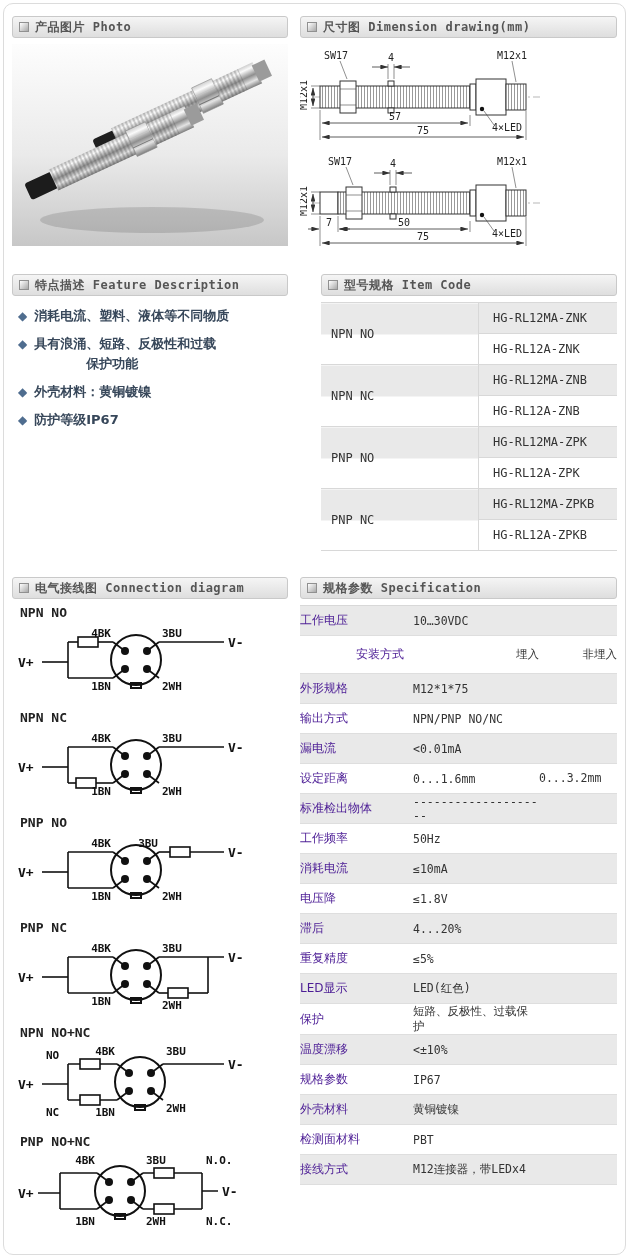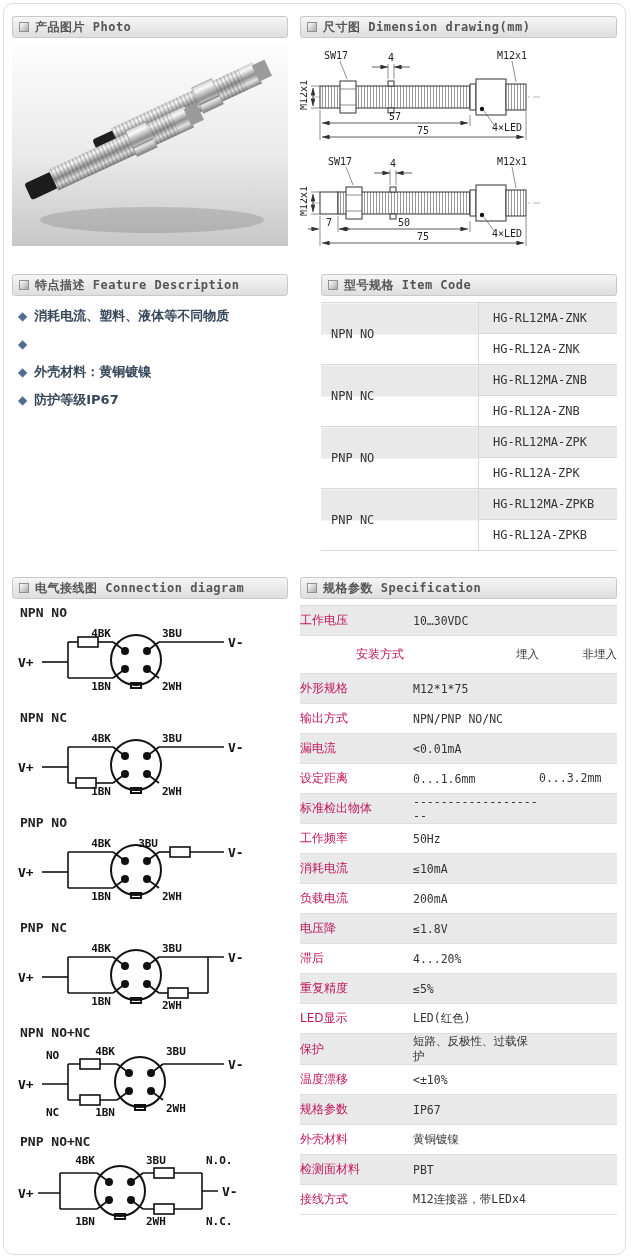--- a/index.html
+++ b/index.html
@@ -30,21 +30,21 @@
   table.codes td{border-bottom:1px solid #d8d8d8;vertical-align:middle;}
   td.ct{width:146px;padding-left:10px;background:linear-gradient(#e9e9e9 50%,#ffffff 50%);}
   td.cc{padding-left:14px;border-left:1px solid #d8d8d8;}
   
   table.spec{width:100%;border-collapse:collapse;table-layout:fixed;border-top:1px solid #d8d8d8;
              font-size:12px;color:#333;}
   table.spec tr{height:30px;}
   table.spec tr.tall{height:38px;text-align:right;}
   table.spec tr:nth-child(odd){background:#e9e9e9;}
   table.spec td{border-bottom:1px solid #dedede;vertical-align:middle;padding:0;}
-  td.sl{width:104px;padding-left:9px;color:#be185d;}
+  td.sl{width:104px;padding-left:9px;color:#4c1d95;}
   td.sv .cellflex{display:flex;align-items:center;}
   td.sv .v1{flex:1;font-family:"DejaVu Sans Mono","DejaVu Sans",monospace;font-size:11.5px;padding-left:9px;}
   td.sv .v2{width:78px;flex:none;font-family:"DejaVu Sans Mono","DejaVu Sans",monospace;font-size:11.5px;line-height:1.25;}
   
   .diagram-block{margin:4px 0 6px 4px;}
   .diag-title{font-size:13px;font-weight:600;color:#222;margin:2px 0 0 4px;
               font-family:"DejaVu Sans Mono","DejaVu Sans",monospace;}
   svg.conn .w{stroke:#111;stroke-width:1.6;fill:none;}
   svg.conn .res{fill:#fff;stroke:#111;stroke-width:1.6;}
   svg.conn .body{fill:none;stroke:#111;stroke-width:2;}
@@ -221,20 +221,22 @@
         <span class="secicon"></span>
         <span>特点描述 Feature Description</span>
       </div>
       <ul class="feat-list">
         <li>
             <span class="dia">◆</span>
             <span class="ft">消耗电流、塑料、液体等不同物质</span>
           </li>
         <li>
             <span class="dia">◆</span>
+            <span class="ft">具有浪涌、短路、反极性和过载
+　　　　保护功能</span>
           </li>
         <li>
             <span class="dia">◆</span>
             <span class="ft">外壳材料：黄铜镀镍</span>
           </li>
         <li>
             <span class="dia">◆</span>
             <span class="ft">防护等级IP67</span>
           </li>
       </ul>
@@ -557,29 +559,20 @@
           <tr>
               <td class="sl">消耗电流</td>
               <td class="sv">
                 <div class="cellflex">
                   <span class="v1">≤10mA</span>
                   <span class="v2"></span>
                 </div>
               </td>
             </tr>
           <tr>
-              <td class="sl">负载电流</td>
-              <td class="sv">
-                <div class="cellflex">
-                  <span class="v1">200mA</span>
-                  <span class="v2"></span>
-                </div>
-              </td>
-            </tr>
-          <tr>
               <td class="sl">电压降</td>
               <td class="sv">
                 <div class="cellflex">
                   <span class="v1">≤1.8V</span>
                   <span class="v2"></span>
                 </div>
               </td>
             </tr>
           <tr>
               <td class="sl">滞后</td>

